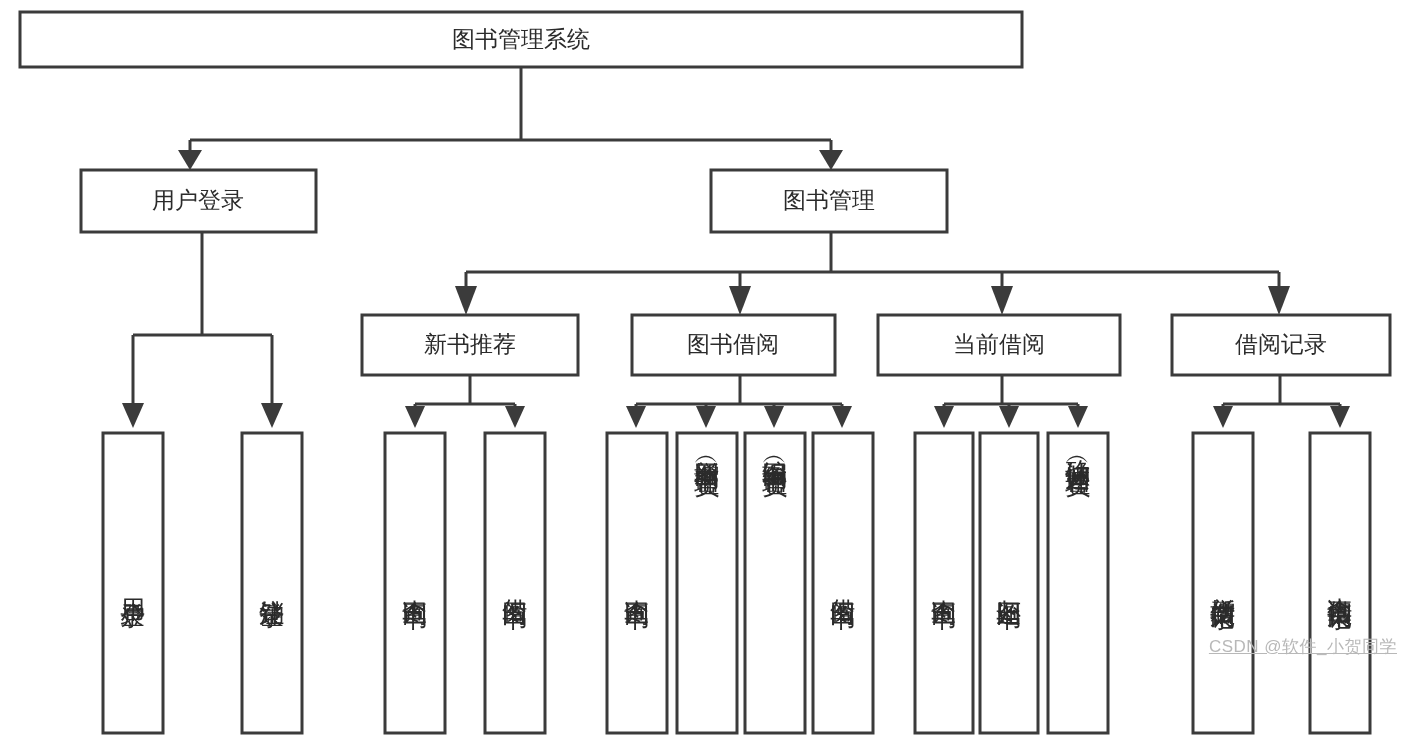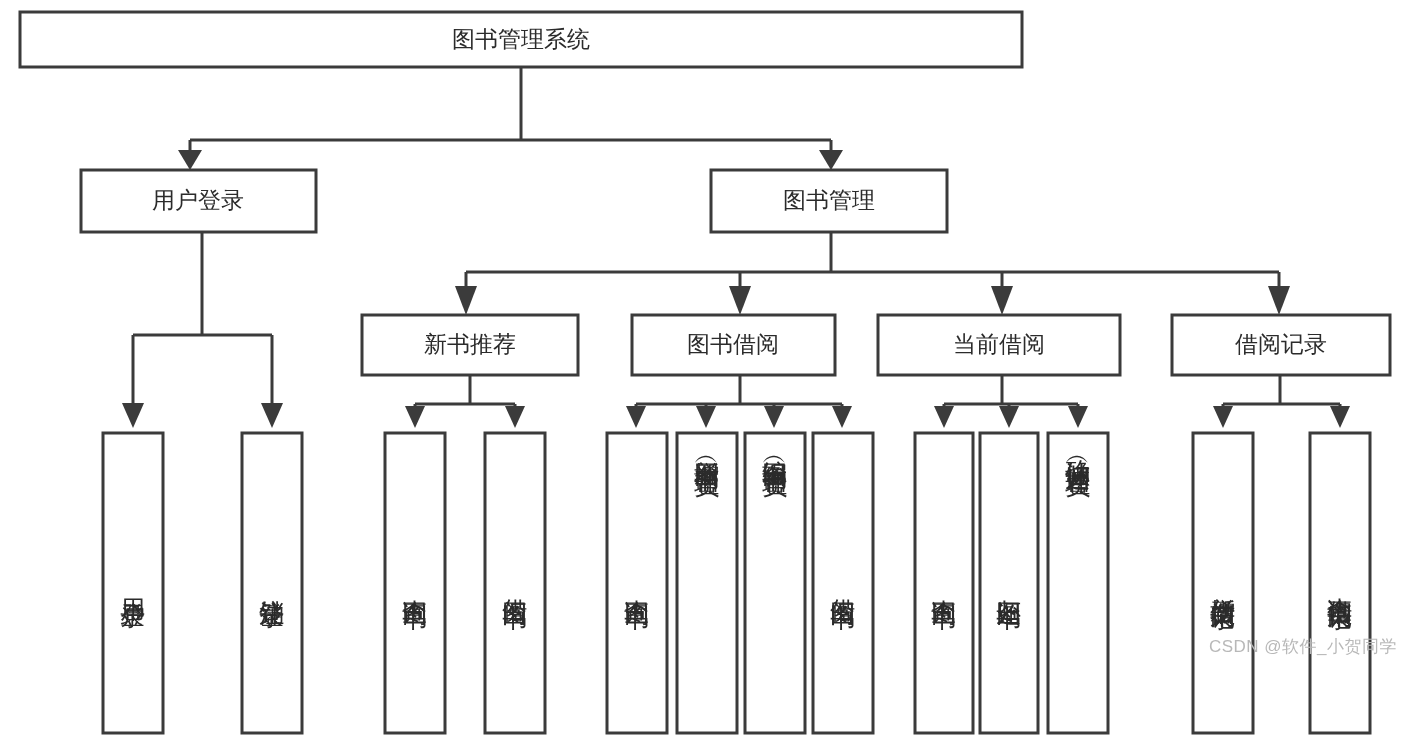--- a/index.html
+++ b/index.html
@@ -64,20 +64,21 @@
   }
   .watermark {
     position: absolute;
     right: 8px;
     bottom: 6px;
     font-family: "Liberation Sans", "DejaVu Sans", sans-serif;
     font-size: 17px;
     color: #b8b8b8;
     white-space: nowrap;
     letter-spacing: 0.5px;
+    text-decoration: underline;
   }
 </style>
 </head>
 <body>
 
 <div id="diagram-root">
 
   <svg class="canvas" viewBox="0 0 1405 747" xmlns="http://www.w3.org/2000/svg">
 
     <defs>

